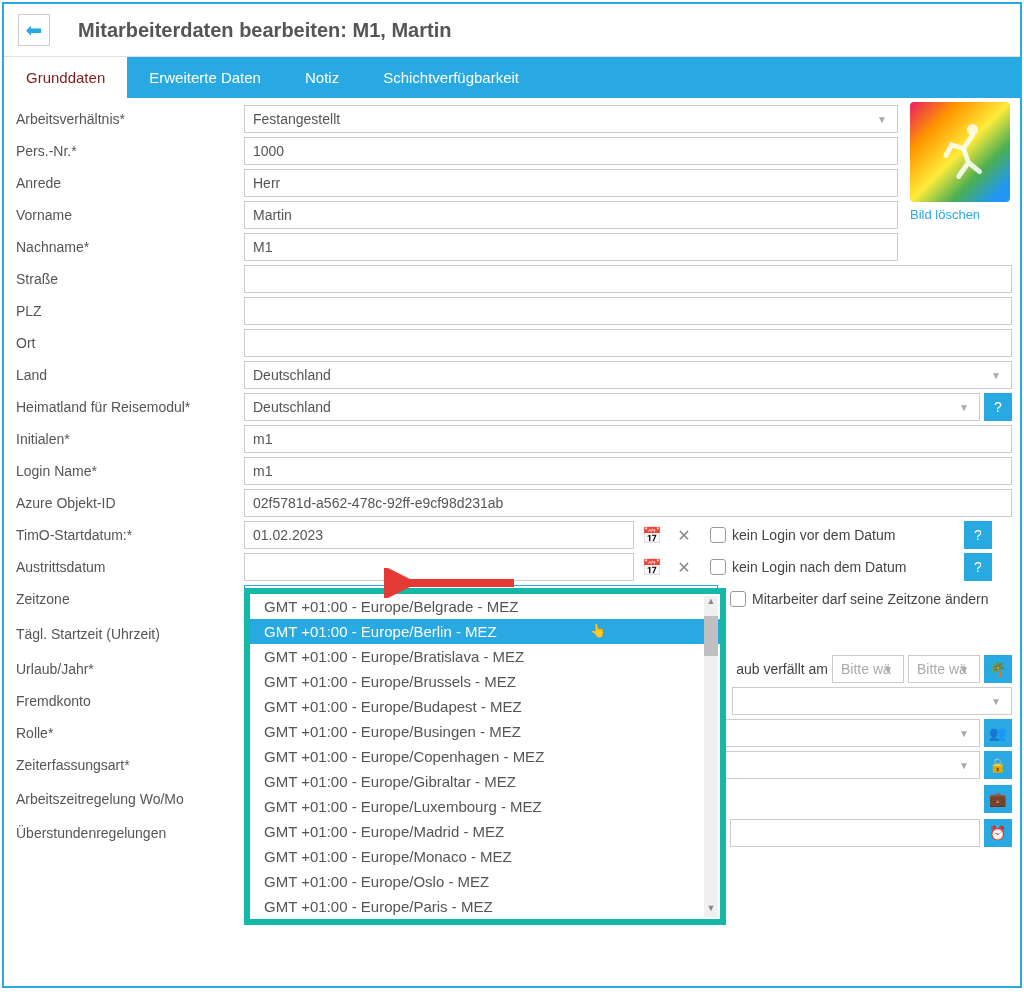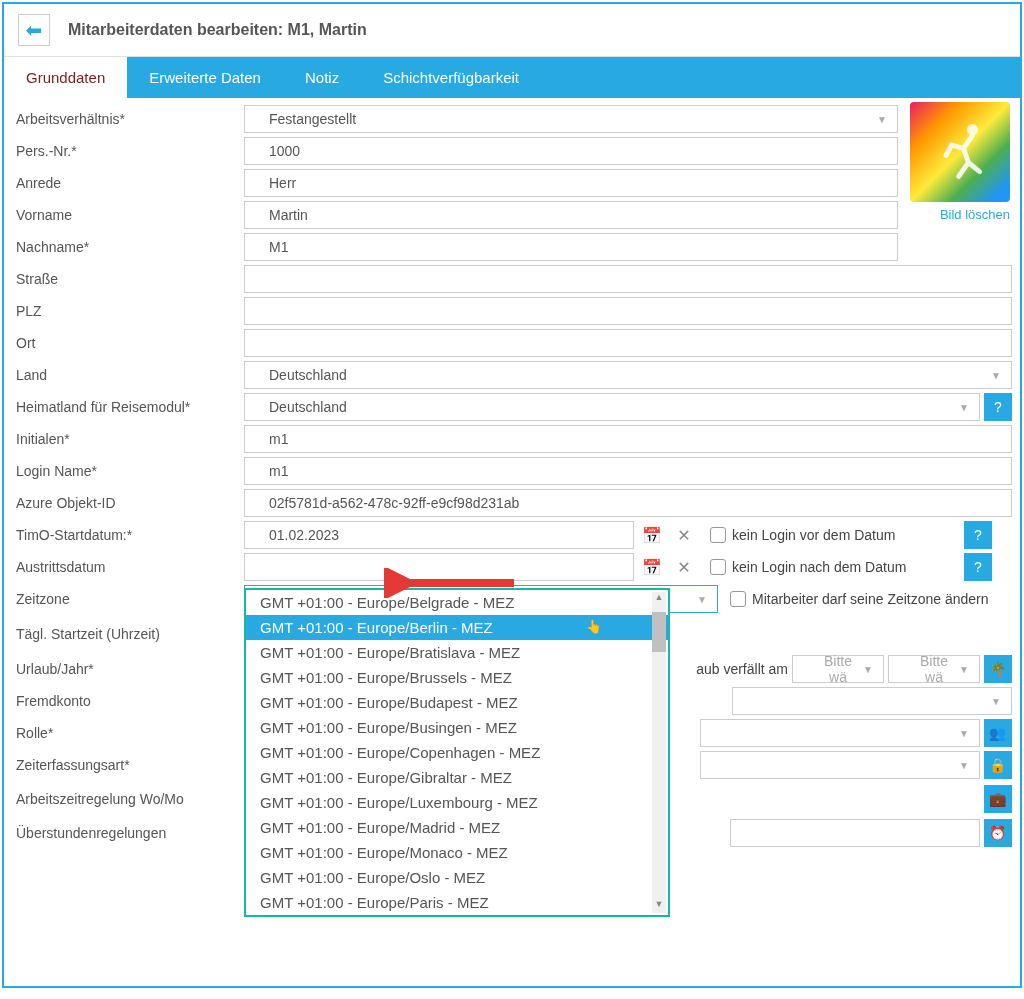--- a/index.html
+++ b/index.html
@@ -1,42 +1,42 @@
 <!DOCTYPE html>
 <html><head>
 <meta charset="utf-8">
 <style>
   * { box-sizing: border-box; margin: 0; padding: 0; }
   body { font-family: "Segoe UI", Arial, sans-serif; font-size: 14px; color: #444; background: #fff; }
   .window { border: 2px solid #29a9e1; width: 1020px; margin: 2px auto; background: #fff; }
   .titlebar { display: flex; align-items: center; padding: 10px 14px; border-bottom: 1px solid #e0e0e0; }
   .back-btn { width: 32px; height: 32px; border: 1px solid #ccc; background: #fff; display: flex; align-items: center; justify-content: center; color: #29a9e1; font-size: 20px; cursor: pointer; }
-  .title { font-weight: bold; font-size: 16px; margin-left: 18px; color: #555; }
+  .title { font-weight: bold; font-size: 20px; margin-left: 28px; color: #555; }
   .tabs { background: #29a9e1; display: flex; padding: 0 0 0 0; }
   .tab { padding: 12px 22px; color: #fff; cursor: pointer; font-size: 15px; }
   .tab.active { background: #fff; color: #7f1d1d; }
   .content { display: flex; flex-direction: column; padding: 6px 8px 6px 8px; position: relative; }
   .row { display: flex; align-items: center; min-height: 30px; margin-bottom: 2px; }
   .label { width: 232px; padding-left: 4px; color: #555; }
   .field-area { flex: 1; display: flex; align-items: center; gap: 4px; }
-  .input, .select { flex: 1; height: 28px; border: 1px solid #ccc; padding: 0 24px; background: #fff; color: #555; font-size: 14px; }
+  .input, .select { flex: 1; height: 28px; border: 1px solid #ccc; padding: 0 8px; background: #fff; color: #555; font-size: 14px; }
   .select { display: flex; align-items: center; justify-content: space-between; position: relative; }
   .select::after { content: "▼"; color: #aaa; font-size: 10px; position: absolute; right: 10px; }
-  .select.auto-width { flex: none; width: 92px; text-align: center; }
+  .select.auto-width { flex: none; width: 72px; text-align: center; }
   .icon-btn { width: 28px; height: 28px; background: #29a9e1; color: #fff; display: flex; align-items: center; justify-content: center; cursor: pointer; font-size: 14px; }
   .icon-btn-inline { width: 28px; height: 28px; display: flex; align-items: center; justify-content: center; color: #888; cursor: pointer; font-size: 16px; }
   .checkbox { width: 16px; height: 16px; border: 1px solid #999; border-radius: 3px; background: #fff; }
   .right-side { width: 290px; padding-left: 8px; display: flex; align-items: center; gap: 6px; }
-  .photo-panel { position: absolute; right: 10px; top: 4px; width: 100px; text-align: right; }
+  .photo-panel { position: absolute; right: 10px; top: 4px; width: 100px; text-align: left; }
   .photo-box { width: 100px; height: 100px; background: linear-gradient(135deg, #e91e63 0%, #ff9800 25%, #ffeb3b 50%, #4caf50 70%, #2196f3 90%); border-radius: 4px; margin-bottom: 4px; display:flex; align-items:center; justify-content:center; }
   .photo-runner { width: 70px; height: 70px; position: relative; }
   .photo-link { color: #29a9e1; font-size: 13px; cursor: pointer; }
   .select-open { flex: 1; height: 28px; border: 1px solid #29a9e1; padding: 0 8px; background: #fff; color: #aaa; font-size: 14px; display: flex; align-items: center; position: relative; }
   .select-open::after { content: "▼"; color: #aaa; font-size: 10px; position: absolute; right: 10px; }
-  .dropdown { position: absolute; left: 240px; top: 490px; width: 426px; background: #fff; border: 2px solid #14b8a6; z-index: 100; max-height: 380px; }
+  .dropdown { position: absolute; left: 240px; top: 490px; width: 482px; background: #fff; border: 6px solid #14b8a6; z-index: 100; max-height: 380px; }
   .dropdown-inner { max-height: 360px; overflow: hidden; }
   .dropdown-item { padding: 4px 14px; font-size: 15px; color: #555; cursor: pointer; }
   .dropdown-item.highlight { background: #29a9e1; color: #fff; }
   .scrollbar { position: absolute; right: 2px; top: 2px; width: 14px; height: calc(100% - 4px); background: #f0f0f0; }
   .scrollthumb { position: absolute; right: 0; top: 20px; width: 14px; height: 40px; background: #c0c0c0; }
   .scrollarrow-up { position:absolute; top:0; width:14px; height:14px; font-size:9px; color:#888; text-align:center; }
   .scrollarrow-down { position:absolute; bottom:0; width:14px; height:14px; font-size:9px; color:#888; text-align:center; }
   .arrow-annot { position: absolute; left: 380px; top: 470px; z-index: 200; color: #e53935; pointer-events: none; }
   .arrow-svg { width: 140px; height: 30px; }
   .cursor-icon { position: absolute; font-size: 13px; }

